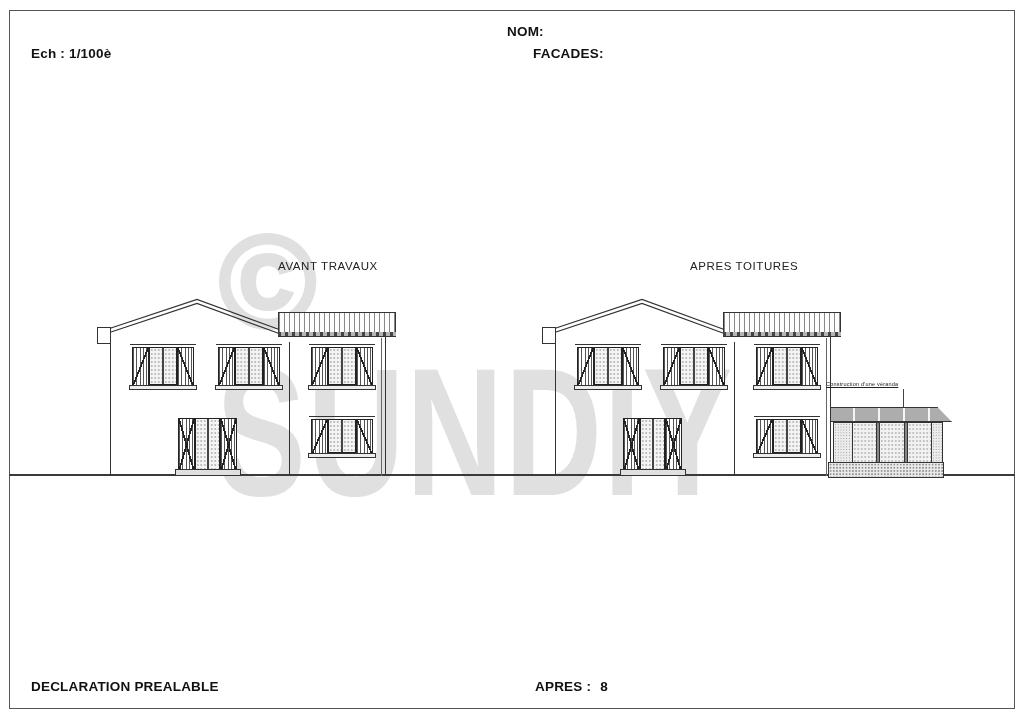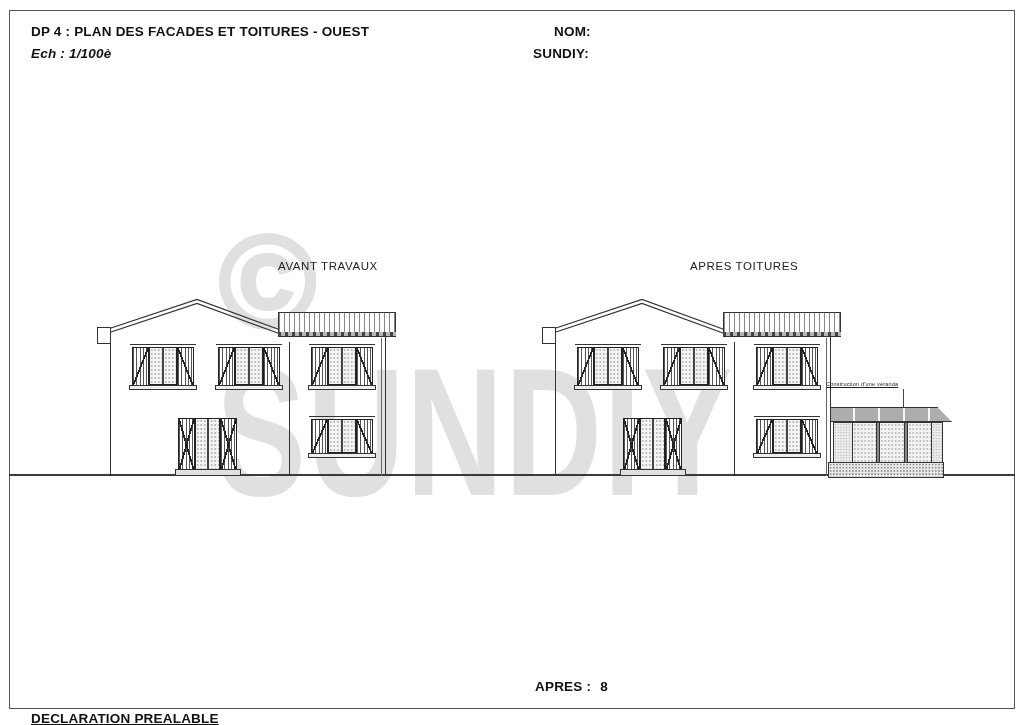--- a/index.html
+++ b/index.html
@@ -76,24 +76,23 @@
 <body>
 
 <div class="sheet">
 
   <div class="wm wm-c">©</div>
   <div class="wm wm-t">SUNDIY</div>
 
   <div class="page-frame"></div>
   <div class="ground-line"></div>
 
-  <div class="hdr" style="left:31px;top:24px;">DP 4 : PLAN DES FACADES ET TOITURES - OUEST</div>
-  <div class="hdr" style="left:31px;top:46px;font-style:italic;">Ech : 1/100è</div>
-  <div class="hdr" style="left:554px;top:24px;text-align:right;">NOM:</div>
-  <div class="hdr" style="left:533px;top:46px;">SUNDIY:</div>
+  <div class="hdr" style="left:31px;top:46px;">Ech : 1/100è</div>
+  <div class="hdr" style="left:507px;top:24px;text-align:right;">NOM:</div>
+  <div class="hdr" style="left:533px;top:46px;">FACADES:</div>
 
   <div class="elev-label" style="left:246px;top:260px;margin-left:32px;">AVANT TRAVAUX</div>
   <div class="elev-label" style="left:690px;top:260px;">APRES TOITURES</div>
 
   <div class="house" style="left:98px;top:298px;">
     <svg class="h-roof" width="200" height="42" viewBox="0 0 200 42">
       <polyline points="4,33 99,1.5 188,34" fill="none" stroke="#333" stroke-width="1.2"></polyline>
       <polyline points="4,37 99,5.5 188,38" fill="none" stroke="#333" stroke-width="1.2"></polyline>
     </svg>
     <div class="h-gutter"></div>
@@ -208,18 +207,18 @@
       <div class="v-pane"></div>
       <div class="v-mull"></div>
       <div class="v-pane"></div>
       <div class="v-mull"></div>
       <div class="v-pane"></div>
       <div class="v-pier r"></div>
     </div>
     <div class="v-base"></div>
   </div>
 
-  <div class="ftr" style="left:31px;top:711px;text-decoration:underline;">DECLARATION PREALABLE</div>
+  <div class="ftr" style="left:31px;top:679px;">DECLARATION PREALABLE</div>
   <div class="ftr" style="left:535px;top:679px;">
     <span>APRES :</span><span class="pgnum">8</span>
   </div>
 
 </div>
 
 </body></html>

